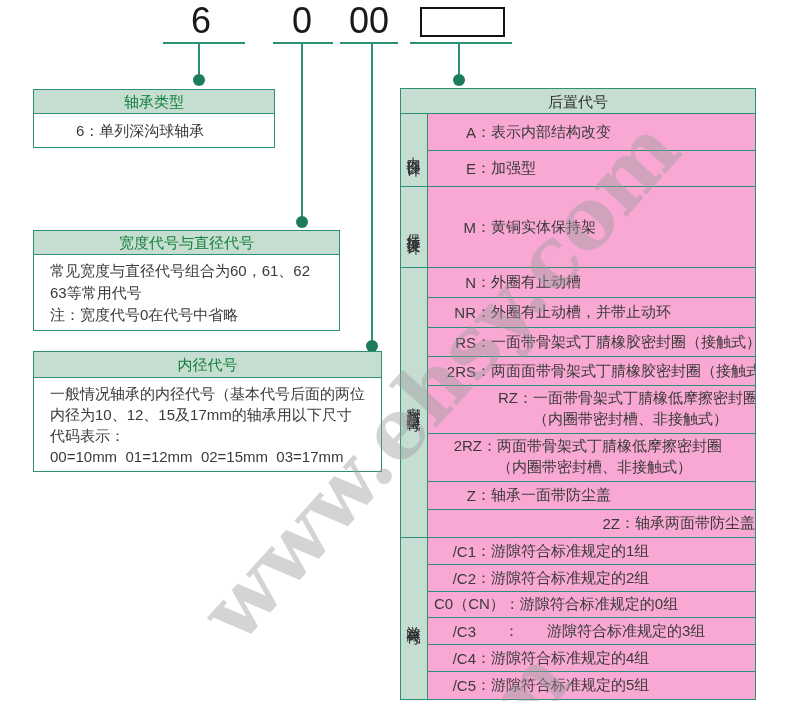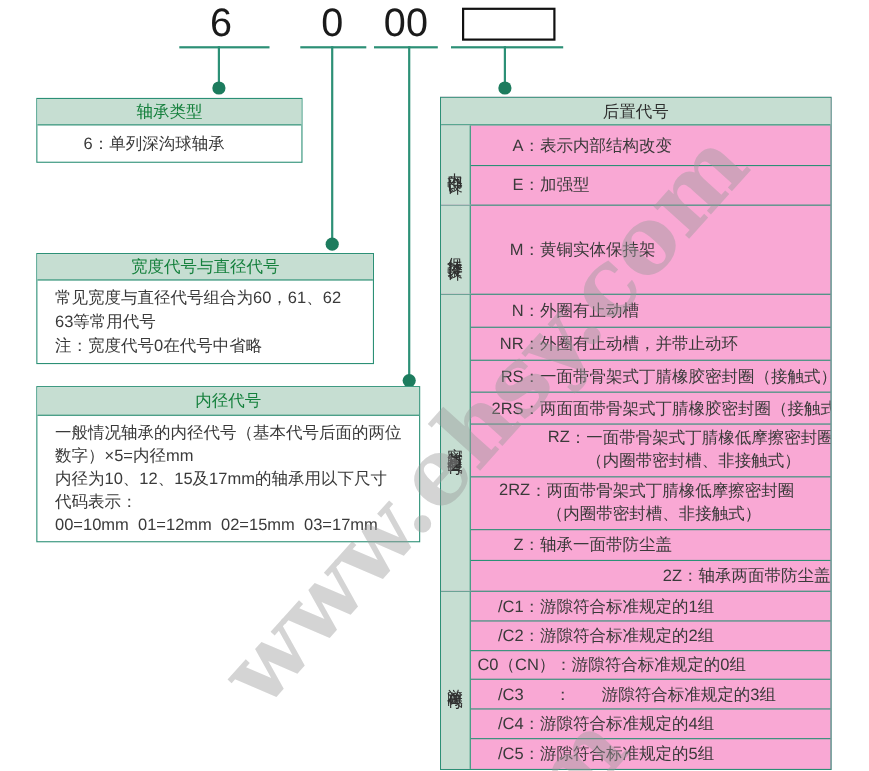--- a/index.html
+++ b/index.html
@@ -188,21 +188,20 @@
       <div class="bx-line">常见宽度与直径代号组合为60，61、62</div>
       <div class="bx-line">63等常用代号</div>
       <div class="bx-line">注：宽度代号0在代号中省略</div>
     </div>
   </div>
 
   <div class="lbox" style="left:33px;top:351px;width:349px;">
     <div class="lbox-header" style="height:26px;line-height:26px;">内径代号</div>
     <div class="lbox-body" style="padding-left:16px;">
       <div class="bx-line">一般情况轴承的内径代号（基本代号后面的两位</div>
-      <div class="bx-line">数字）×5=内径mm</div>
       <div class="bx-line">内径为10、12、15及17mm的轴承用以下尺寸</div>
       <div class="bx-line">代码表示：</div>
       <div class="bx-line">00=10mm  01=12mm  02=15mm  03=17mm</div>
     </div>
   </div>
 
   <div class="rt-table">
     <div class="rt-header">后置代号</div>
 
     <div class="rt-group">

